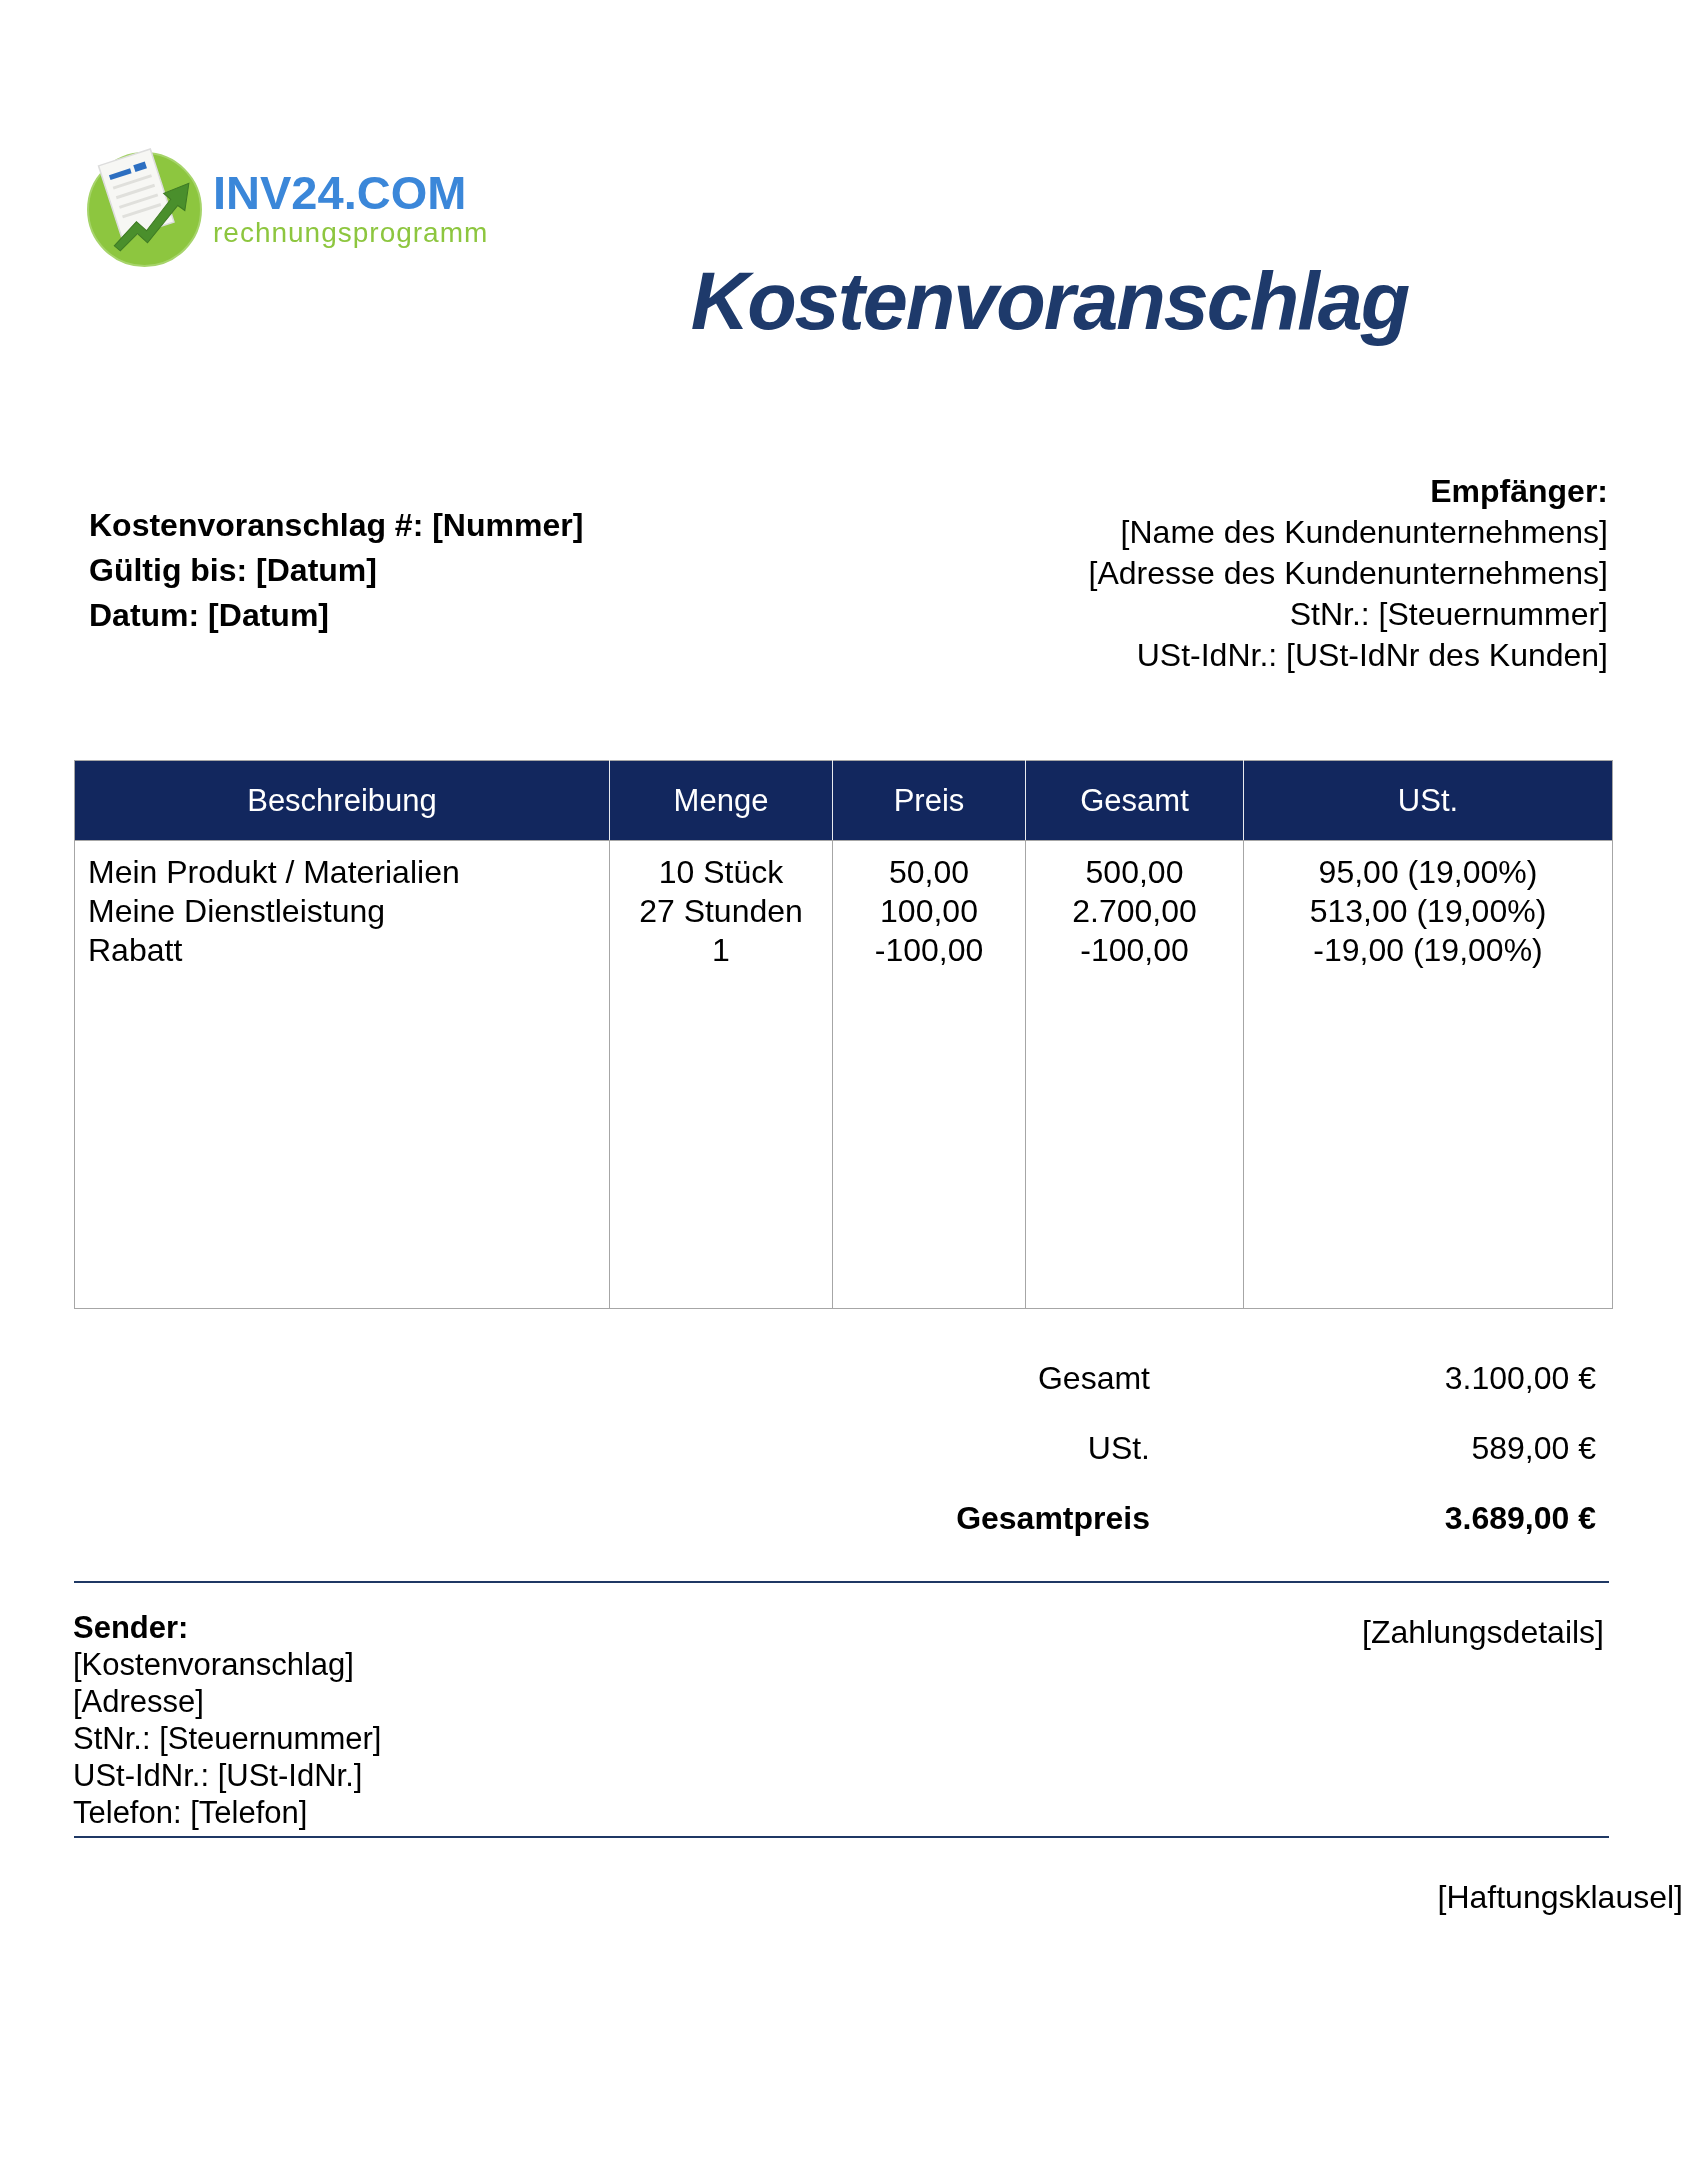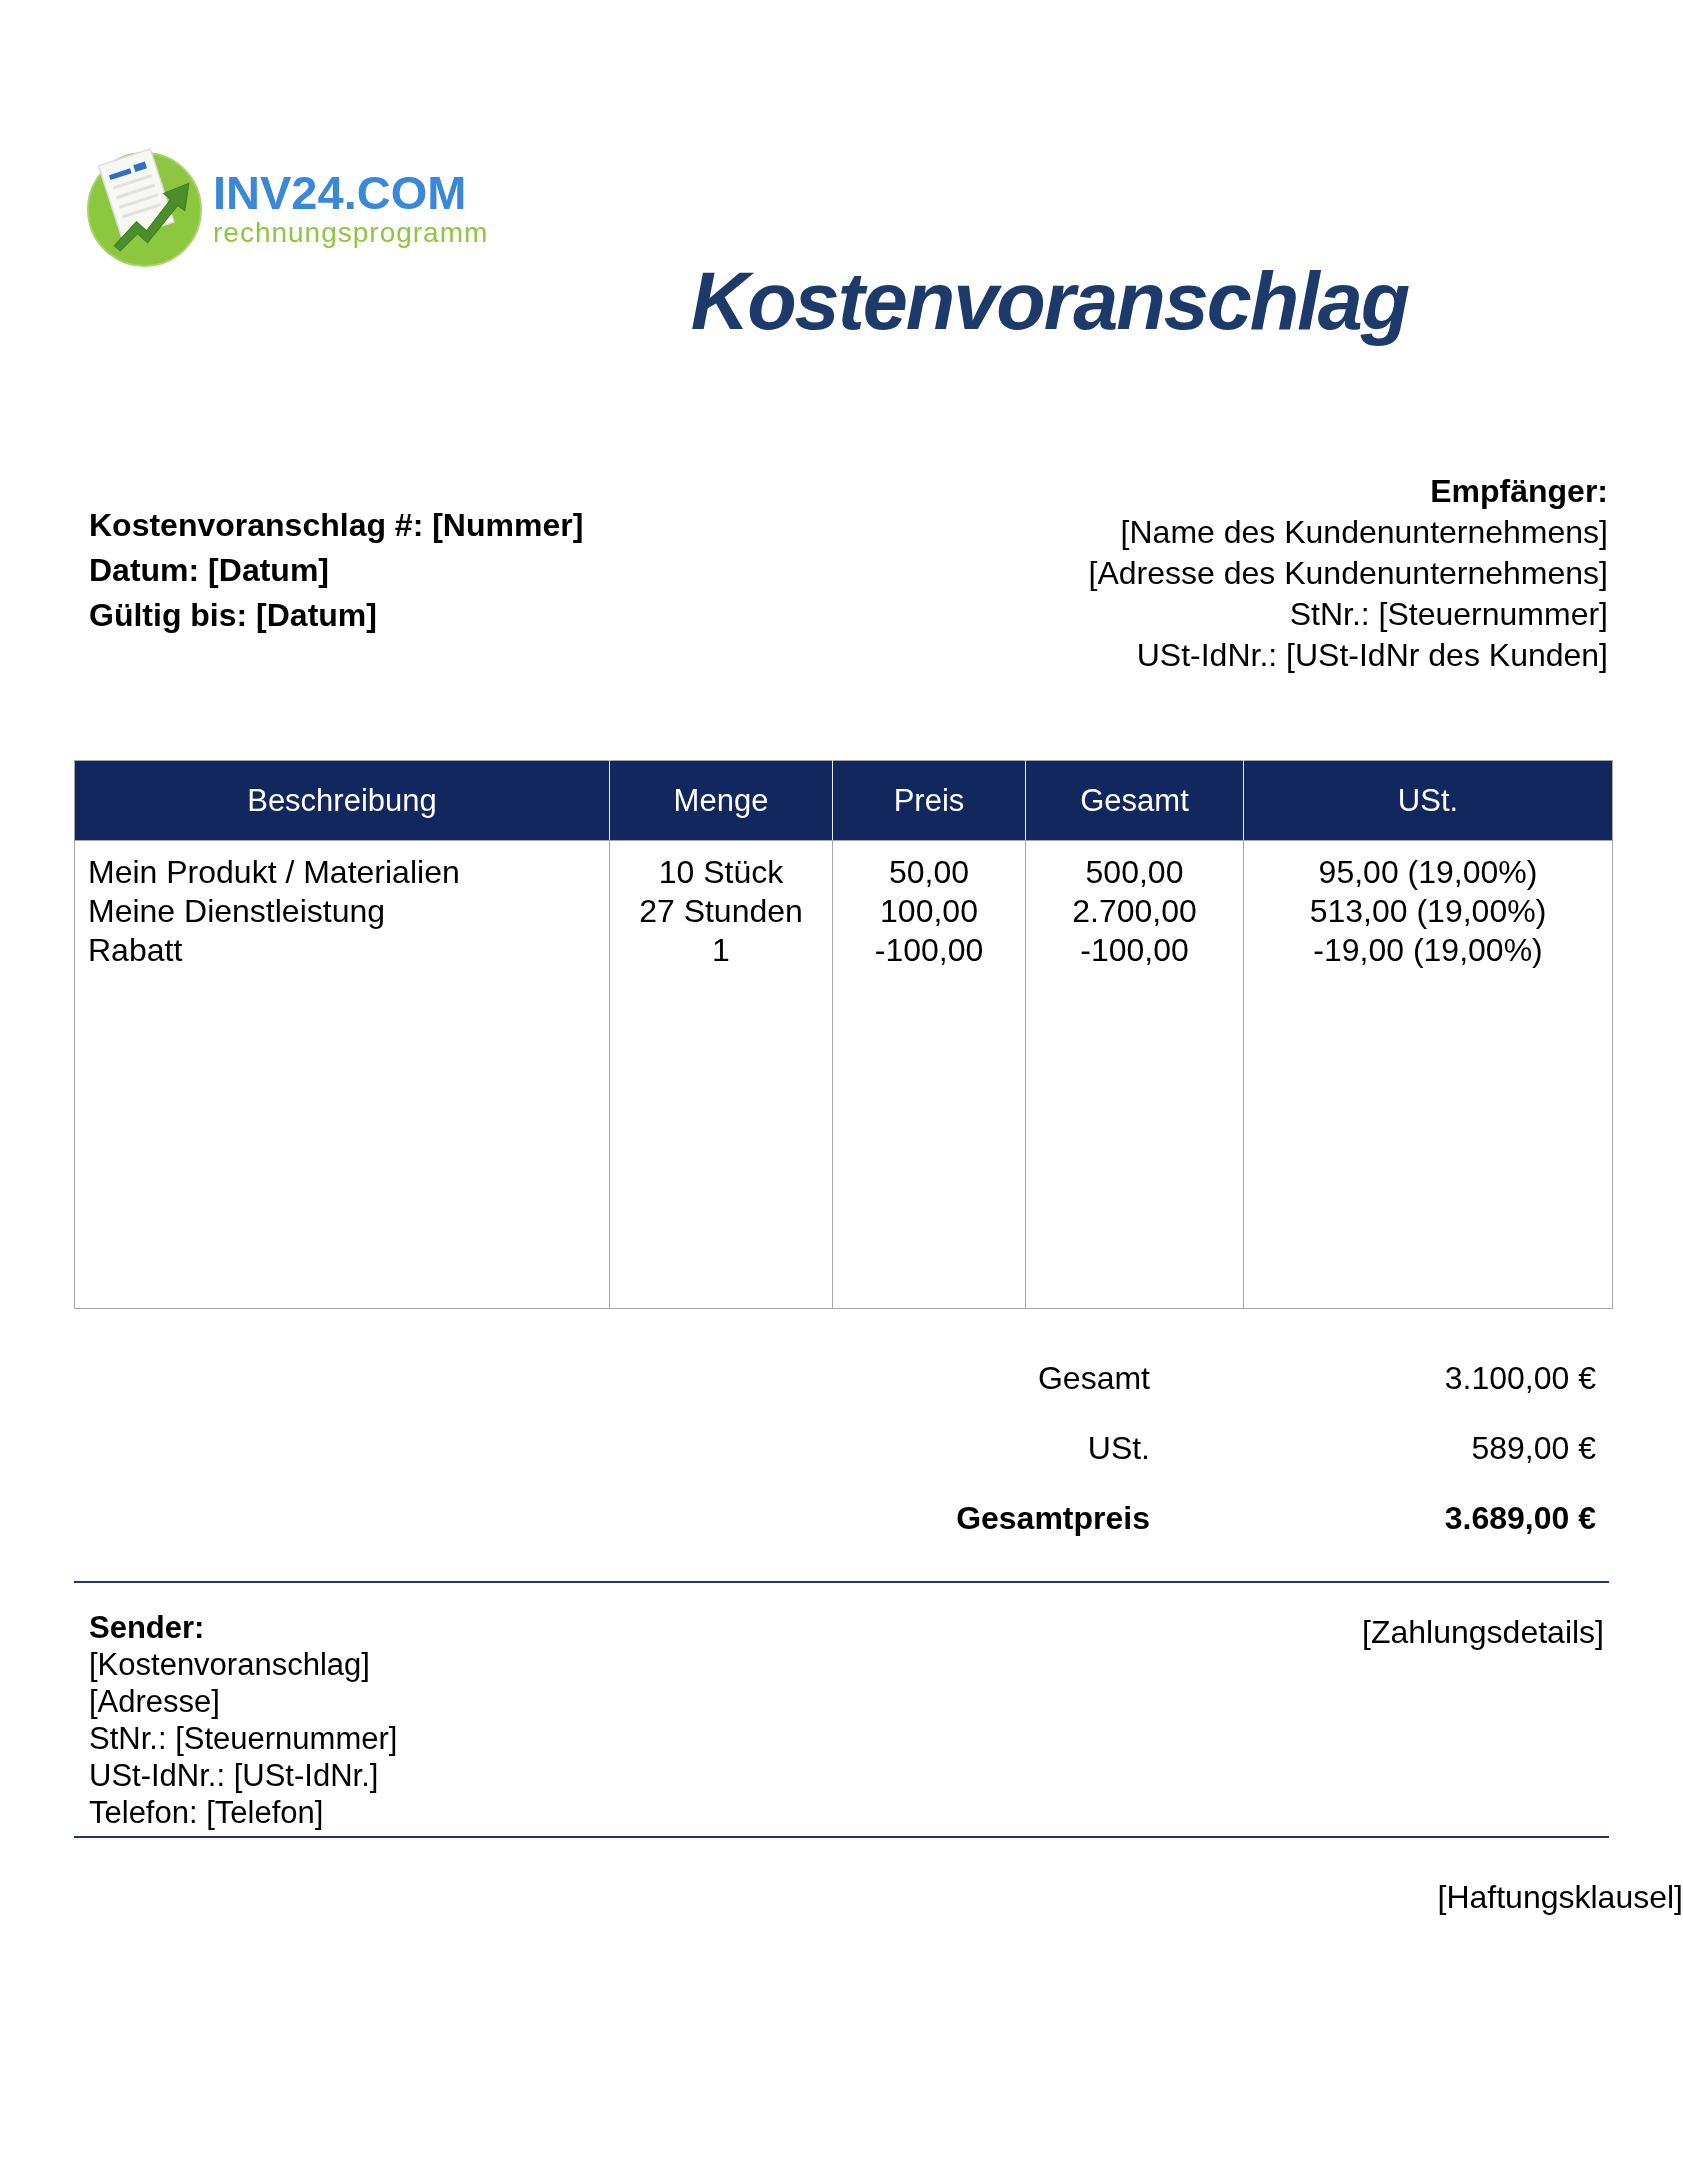--- a/index.html
+++ b/index.html
@@ -67,21 +67,21 @@
   .totals { position: absolute; left: 851px; right: 87px; top: 1360px; font-size: 32px; }
   .total-row { display: flex; align-items: baseline; height: 32px; margin-bottom: 38px; }
   .total-label { flex: 1; text-align: right; }
   .total-value { width: 446px; text-align: right; }
   .total-row.grand { font-weight: bold; }
 
   
   .rule { position: absolute; left: 74px; right: 74px; height: 2px; background: #1f3864; }
   .rule-top { top: 1581px; }
   .rule-bottom { top: 1836px; }
-  .sender { position: absolute; left: 89px; top: 1610px; font-size: 31px; }
+  .sender { position: absolute; left: 73px; top: 1610px; font-size: 31px; }
   .sender .heading { font-weight: bold; height: 37px; }
   .sender .line { height: 37px; }
   .payment { position: absolute; right: 79px; top: 1614px; font-size: 32px; text-align: right; }
   .disclaimer {
     position: absolute; left: 0; right: 0; top: 1879px;
     text-align: right; font-size: 32px;
   }
 </style>
 </head>
 <body>
@@ -106,22 +106,22 @@
     <div class="logo-textwrap">
       <div class="logo-name">INV24.COM</div>
       <div class="logo-tagline">rechnungsprogramm</div>
     </div>
   </div>
 
   <div class="doc-title">Kostenvoranschlag</div>
 
   <div class="meta">
     <div class="line">Kostenvoranschlag #: [Nummer]</div>
+    <div class="line">Gültig bis: [Datum]</div>
     <div class="line">Datum: [Datum]</div>
-    <div class="line">Gültig bis: [Datum]</div>
   </div>
 
   <div class="recipient">
     <div class="heading">Empfänger:</div>
     <div class="line">[Name des Kundenunternehmens]</div>
     <div class="line">[Adresse des Kundenunternehmens]</div>
     <div class="line">StNr.: [Steuernummer]</div>
     <div class="line">USt-IdNr.: [USt-IdNr des Kunden]</div>
   </div>
 

